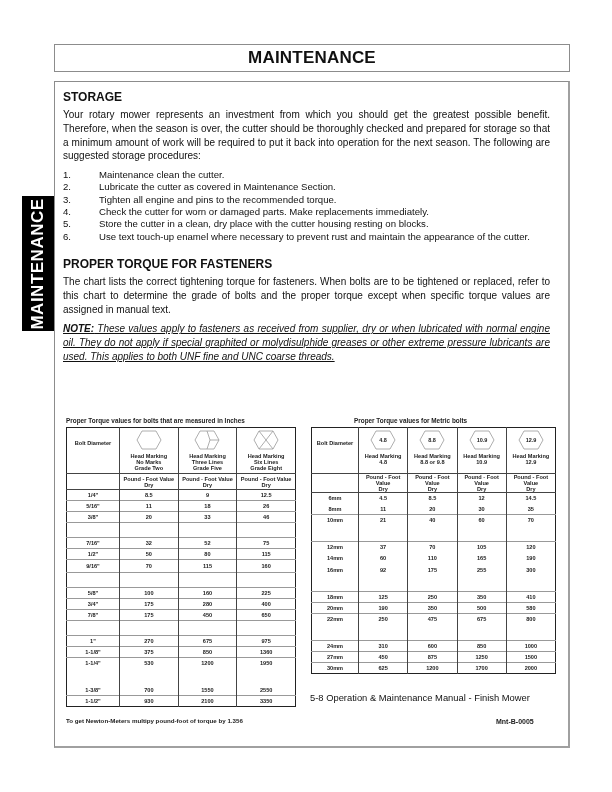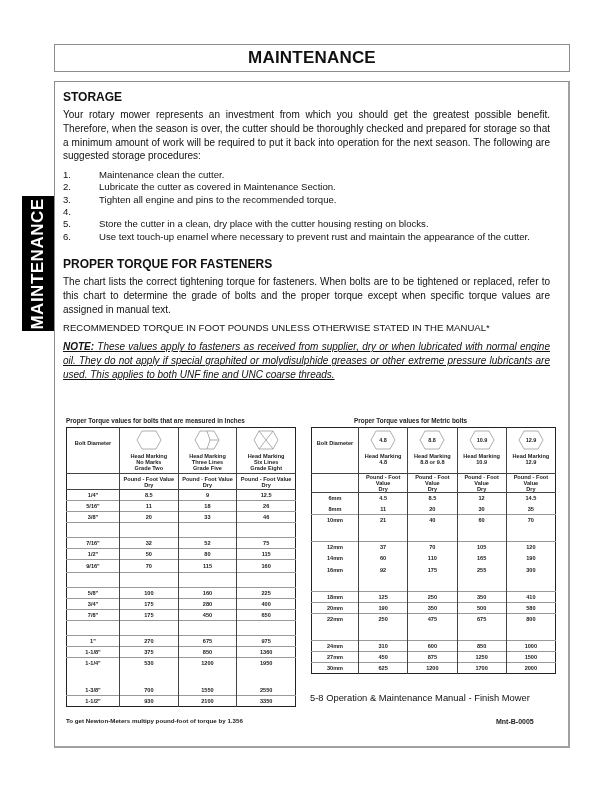--- a/index.html
+++ b/index.html
@@ -57,34 +57,34 @@
     <li>
         <span class="num">2.</span>
         <span>Lubricate the cutter as covered in Maintenance Section.</span>
       </li>
     <li>
         <span class="num">3.</span>
         <span>Tighten all engine and pins to the recommended torque.</span>
       </li>
     <li>
         <span class="num">4.</span>
+        <span>Check the cutter for worn or damaged parts. Make replacements immediately.</span>
       </li>
     <li>
         <span class="num">5.</span>
         <span>Store the cutter in a clean, dry place with the cutter housing resting on blocks.</span>
       </li>
     <li>
         <span class="num">6.</span>
         <span>Use text touch-up enamel where necessary to prevent rust and maintain the appearance of the cutter.</span>
       </li>
   </ol>
 
   <h2 class="torque-heading">PROPER TORQUE FOR FASTENERS</h2>
   <p>The chart lists the correct tightening torque for fasteners. When bolts are to be tightened or replaced, refer to this chart to determine the grade of bolts and the proper torque except when specific torque values are assigned in manual text.</p>
-  <div class="upper">RECOMMENDED TORQUE IN FOOT POUNDS UNLESS OTHERWISE STATED IN THE MANUAL*</div>
   <p class="note"><b>NOTE:</b><span> These values apply to fasteners as received from supplier, dry or when lubricated with normal engine oil. They do not apply if special graphited or molydisulphide greases or other extreme pressure lubricants are used. This applies to both UNF fine and UNC coarse threads.</span></p>
 </div>
 
 <div class="tables">
   <div class="tcap" style="left:0;top:0;">Proper Torque values for bolts that are measured in Inches</div>
   <table class="tq" style="left:0;top:10px;width:230px;">
     <tbody>
         <tr class="hd" style="height:46px;">
       <td class="vr" style="width:52px;vertical-align:top;padding-top:12px;">Bolt Diameter</td>
       <td class="vr" style="vertical-align:top;">

